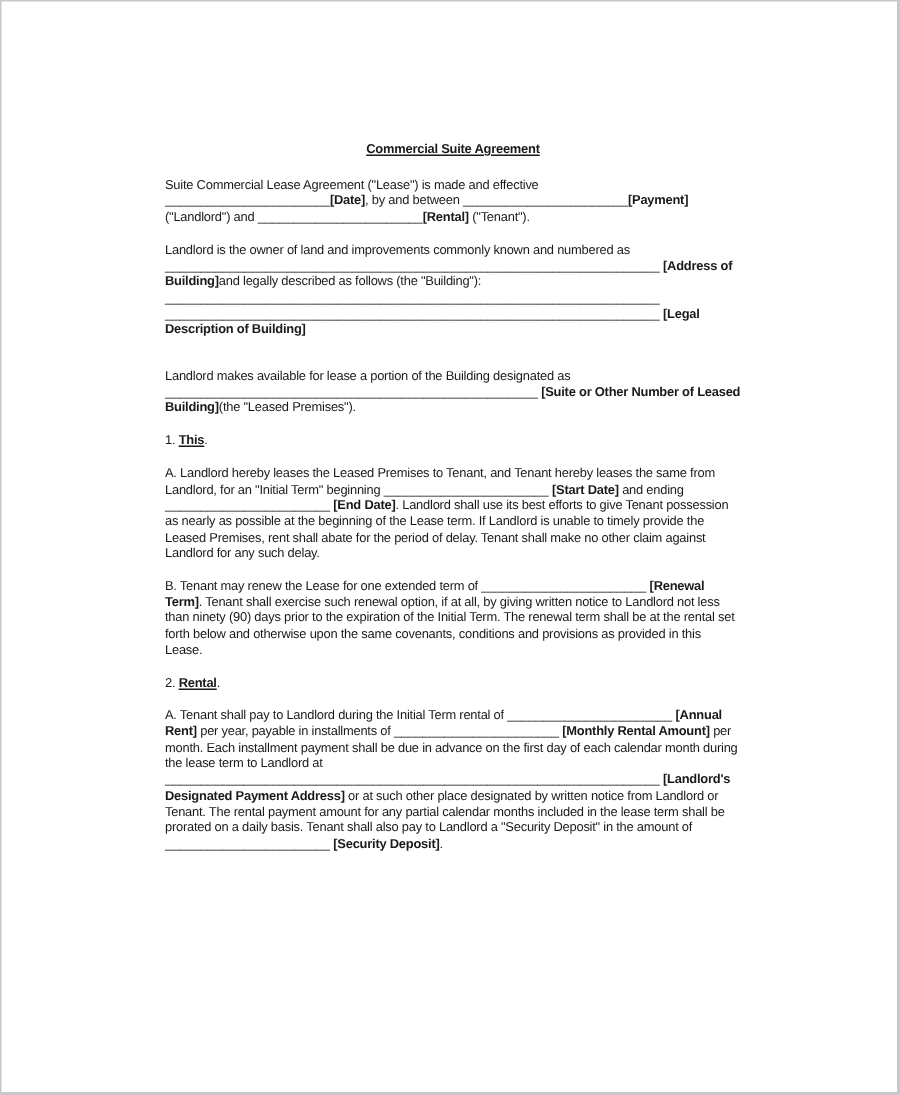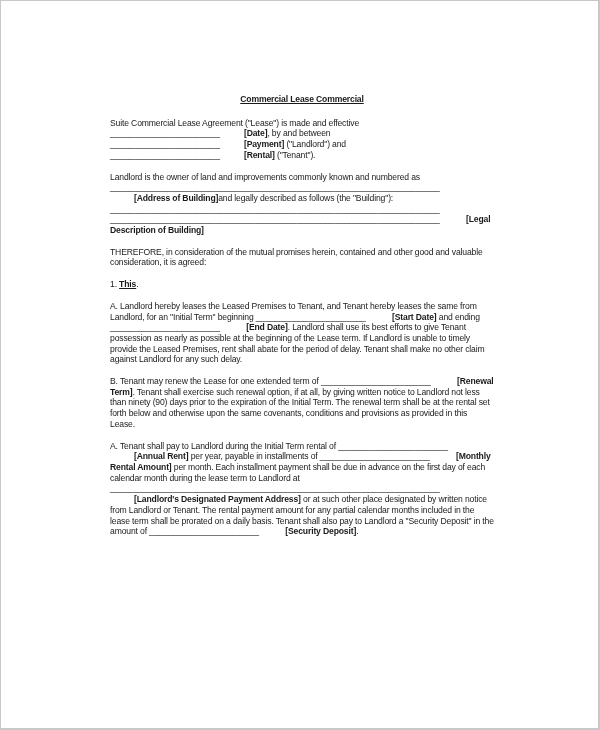--- a/index.html
+++ b/index.html
@@ -25,55 +25,60 @@
     letter-spacing: -0.15px;
   }
   .title {
     text-align: center;
     font-weight: bold;
     text-decoration: underline;
     margin: 0 0 13px 0;
     font-size: 8.6px;
   }
   p { margin: 0 0 11px 0; }
-  b { font-weight: bold; margin-left: 24px; }
+  b { font-weight: bold; }
   .u { text-decoration: underline; font-weight: bold; }
   .blank { letter-spacing: 0; }
 </style>
 </head>
 <body>
 
 <div class="page">
   <div class="content">
 
-    <div class="title">Commercial Lease Commercial</div>
+    <div class="title">Commercial Suite Agreement</div>
 
     <p>
       <span>Suite Commercial Lease Agreement ("Lease") is made and effective </span><span class="blank">_______________________</span><b>[Date]</b><span>, by and between </span><span class="blank">_______________________</span><b>[Payment]</b><span> ("Landlord") and </span><span class="blank">_______________________</span><b>[Rental]</b><span> ("Tenant").</span>
     </p>
 
     <p>
       <span>Landlord is the owner of land and improvements commonly known and numbered as </span><span class="blank">_____________________________________________________________________</span> <b>[Address of Building]</b><span>and legally described as follows (the "Building"):</span><br><span class="blank">_____________________________________________________________________</span><br><span class="blank">_____________________________________________________________________</span> <b>[Legal Description of Building]</b>
     </p>
 
+    <p style="margin-top:20px">
+      <span>Landlord makes available for lease a portion of the Building designated as </span><span class="blank">____________________________________________________</span> <b>[Suite or Other Number of Leased Building]</b><span>(the "Leased Premises").</span>
+    </p>
 
 
-    <p>THEREFORE, in consideration of the mutual promises herein, contained and other good and valuable consideration, it is agreed:</p>
 
     <p>
       <span>1. </span><span class="u">This</span><span>.</span>
     </p>
 
     <p>
       <span>A. Landlord hereby leases the Leased Premises to Tenant, and Tenant hereby leases the same from Landlord, for an "Initial Term" beginning </span><span class="blank">_______________________</span> <b>[Start Date]</b><span> and ending </span><span class="blank">_______________________</span> <b>[End Date]</b><span>. Landlord shall use its best efforts to give Tenant possession as nearly as possible at the beginning of the Lease term. If Landlord is unable to timely provide the Leased Premises, rent shall abate for the period of delay. Tenant shall make no other claim against Landlord for any such delay.</span>
     </p>
 
     <p>
       <span>B. Tenant may renew the Lease for one extended term of </span><span class="blank">_______________________</span> <b>[Renewal Term]</b><span>. Tenant shall exercise such renewal option, if at all, by giving written notice to Landlord not less than ninety (90) days prior to the expiration of the Initial Term. The renewal term shall be at the rental set forth below and otherwise upon the same covenants, conditions and provisions as provided in this Lease.</span>
     </p>
 
+    <p>
+      <span>2. </span><span class="u">Rental</span><span>.</span>
+    </p>
 
     <p>
       <span>A. Tenant shall pay to Landlord during the Initial Term rental of </span><span class="blank">_______________________</span> <b>[Annual Rent]</b><span> per year, payable in installments of </span><span class="blank">_______________________</span> <b>[Monthly Rental Amount]</b><span> per month. Each installment payment shall be due in advance on the first day of each calendar month during the lease term to Landlord at </span><span class="blank">_____________________________________________________________________</span> <b>[Landlord's Designated Payment Address]</b><span> or at such other place designated by written notice from Landlord or Tenant. The rental payment amount for any partial calendar months included in the lease term shall be prorated on a daily basis. Tenant shall also pay to Landlord a "Security Deposit" in the amount of </span><span class="blank">_______________________</span> <b>[Security Deposit]</b><span>.</span>
     </p>
 
   </div>
 </div>
 
 </body></html>

